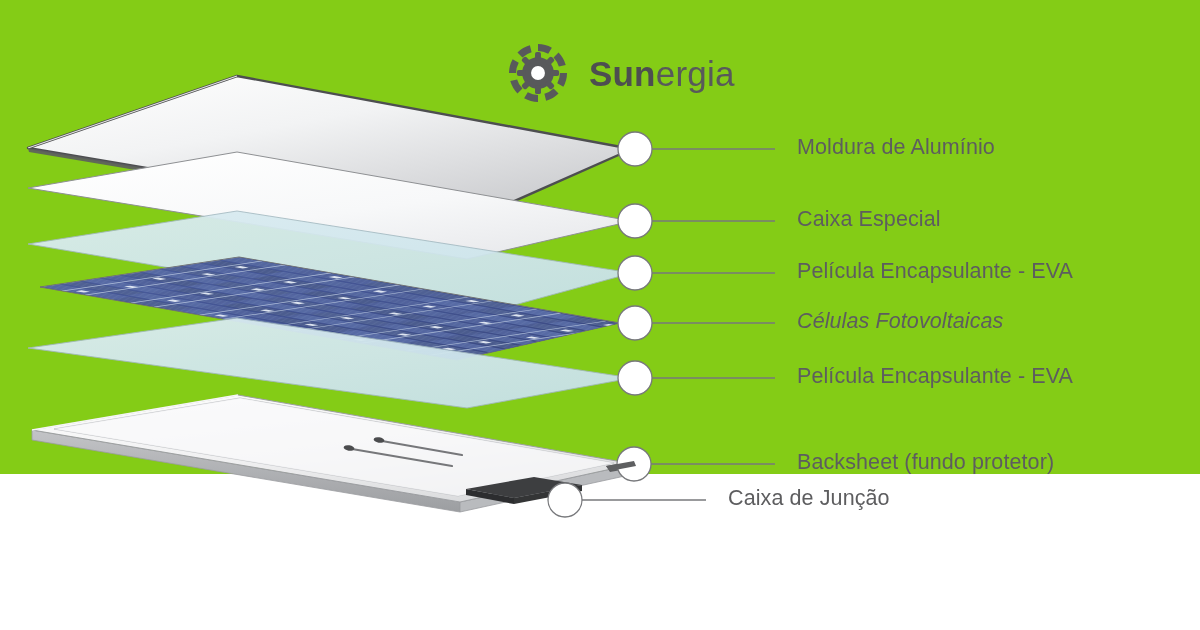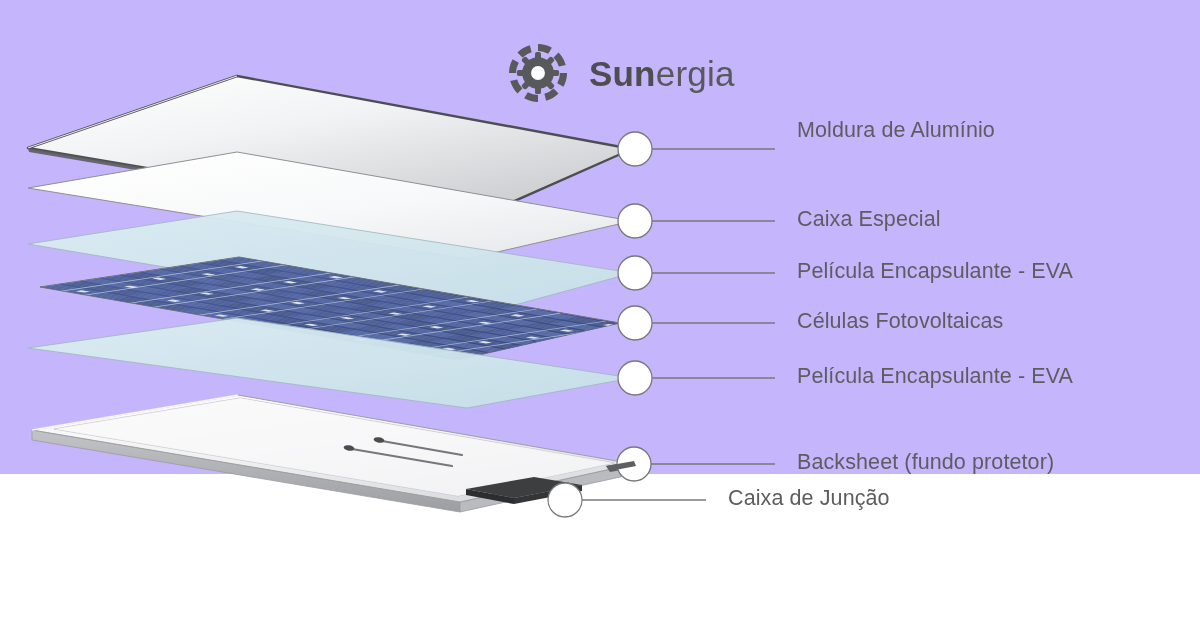--- a/index.html
+++ b/index.html
@@ -1,19 +1,19 @@
 <!DOCTYPE html>
 <html><head>
 <meta charset="utf-8">
 <style>
   * { margin:0; padding:0; box-sizing:border-box; }
   html,body { width:1200px; height:630px; background:#ffffff; overflow:hidden; }
   body { font-family:"Liberation Sans", sans-serif; }
 
-  #stage { position:relative; width:1200px; height:474px; background:#c4b5fd; }
+  #stage { position:relative; width:1200px; height:474px; background:#84cc16; }
 
   #diagram { position:absolute; left:0; top:0; width:1200px; height:630px; }
 
   
   #brand {
     position:absolute; left:505px; top:40px;
     display:flex; align-items:center; gap:18px;
   }
   #brand .mark { width:66px; height:66px; display:block; }
   #brand .wordmark {
@@ -362,21 +362,21 @@
             <rect x="45.5" y="18" width="9" height="13" rx="3" transform="rotate(270 50 50)"></rect>
             <rect x="45.5" y="18" width="9" height="13" rx="3" transform="rotate(315 50 50)"></rect>
           </g>
         </g>
       </g>
       <circle cx="50" cy="50" r="10.5" fill="#ffffff"></circle>
     </svg>
     <div class="wordmark"><b>Sun</b><span>ergia</span></div>
   </div>
 
-  <div class="callout-label" style="left:797px; top:120px;">Moldura de Alumínio</div>
+  <div class="callout-label" style="left:797px; top:137px;">Moldura de Alumínio</div>
   <div class="callout-label" style="left:797px; top:209px;">Caixa Especial</div>
   <div class="callout-label" style="left:797px; top:261px;">Película Encapsulante - EVA</div>
-  <div class="callout-label" style="left:797px; top:311px;">Células Fotovoltaicas</div>
+  <div class="callout-label" style="left:797px; top:311px;font-style:italic;">Células Fotovoltaicas</div>
   <div class="callout-label" style="left:797px; top:366px;">Película Encapsulante - EVA</div>
   <div class="callout-label" style="left:728px; top:488px;">Caixa de Junção</div>
   <div class="callout-label" style="left:797px; top:452px;">Backsheet (fundo protetor)</div>
 
 </div>
 
 </body></html>

